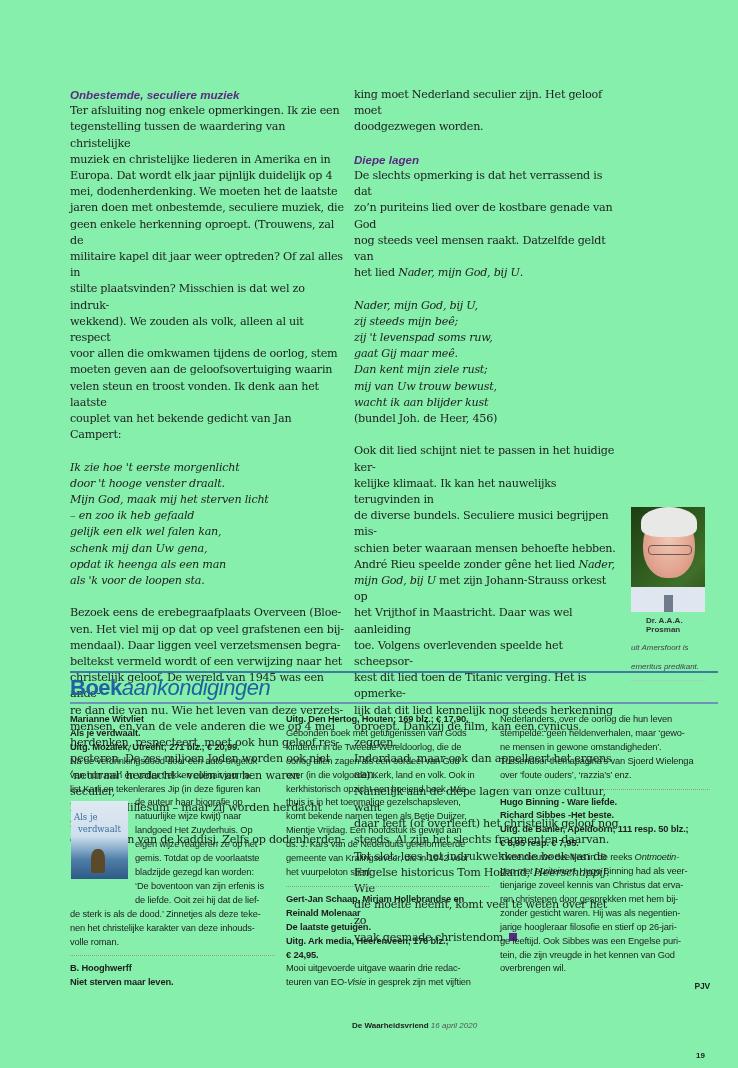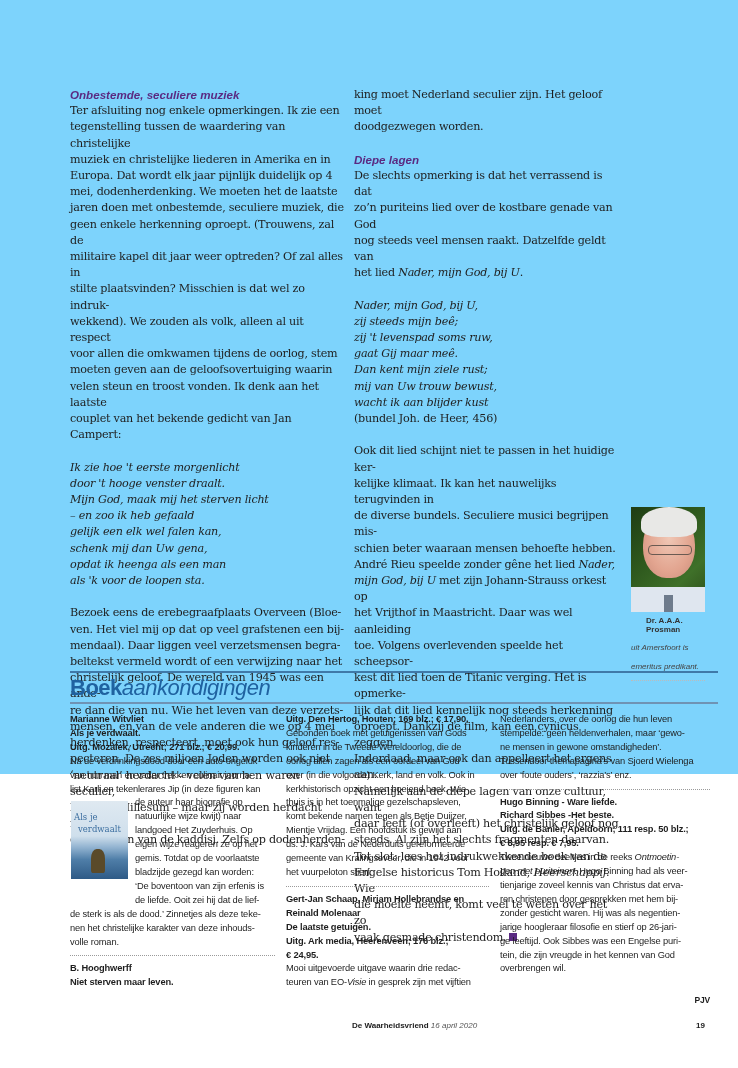--- a/index.html
+++ b/index.html
@@ -1,17 +1,17 @@
 <!DOCTYPE html>
 <html><head>
   <meta charset="utf-8">
   <style>
     html, body { margin: 0; padding: 0; background: #ffffff; }
     body { width: 738px; height: 1068px; position: relative; overflow: hidden; }
-    .page { position: absolute; left: 0; top: 0; width: 738px; height: 774px; background: #7dd3fc; }
+    .page { position: absolute; left: 0; top: 0; width: 738px; height: 1068px; background: #86efac; }
 
     .serif { font-family: "DejaVu Serif", "Liberation Serif", serif; }
     .sans { font-family: "Liberation Sans", "DejaVu Sans", sans-serif; }
 
     .col { position: absolute; font-size: 11.2px; line-height: 16.2px; color: #1e1e1e; letter-spacing: -0.25px; }
     .col p { margin: 0; }
     .col .gap { height: 16.2px; }
     .col1 { left: 70px; top: 87px; width: 275px; }
     .col2 { left: 354px; top: 87px; width: 266px; }
 
@@ -46,26 +46,26 @@
     .bcol .dots { border-bottom: 1px dotted #9a9a9a; height: 6px; margin-bottom: 6px; }
     .b1 { left: 70px; top: 713px; width: 205px; }
     .b2 { left: 286px; top: 713px; width: 203px; }
     .b3 { left: 500px; top: 713px; width: 210px; }
     .indent { padding-left: 65px; }
     .cover { position: absolute; left: 71px; top: 801px; width: 57px; height: 78px;
       background: linear-gradient(180deg, #dfe9f1 0%, #cfdfec 45%, #8fb1cf 60%, #4f7ea8 75%, #2e5a86 100%); overflow: hidden; }
     .cover .t1 { position: absolute; left: 3px; top: 12px; font-family: "DejaVu Serif", serif; font-size: 8.5px; color: #3d6fa0; line-height: 9px; }
     .cover .t2 { position: absolute; left: 7px; top: 23px; font-family: "DejaVu Serif", serif; font-size: 8.5px; color: #3d6fa0; }
     .cover .figure { position: absolute; left: 20px; top: 48px; width: 14px; height: 24px; background: #5a4a2a; border-radius: 40% 40% 10% 10%; }
-    .pjv { text-align: right; font-weight: bold; font-size: 8.5px; margin-top: 18px; }
+    .pjv { text-align: right; font-weight: bold; font-size: 8.5px; margin-top: 4px; }
 
     .footer { position: absolute; left: 312px; top: 1021px; font-family: "Liberation Sans", "DejaVu Sans", sans-serif; font-size: 8px; color: #222; padding-left: 40px; }
     .footer .b { font-weight: bold; }
     .footer .i { font-style: italic; color: #555; }
-    .pagenum { position: absolute; left: 696px; top: 1021px; font-family: "Liberation Sans", "DejaVu Sans", sans-serif; font-size: 8px; font-weight: bold; color: #222; }
+    .pagenum { position: absolute; left: 696px; top: 1051px; font-family: "Liberation Sans", "DejaVu Sans", sans-serif; font-size: 8px; font-weight: bold; color: #222; }
   </style>
 </head>
 <body>
 
 <div class="page">
 
   <div class="col col1 serif">
     <p class="subhead">Onbestemde, seculiere muziek</p>
     <div>
         <p>Ter afsluiting nog enkele opmerkingen. Ik zie een</p>

